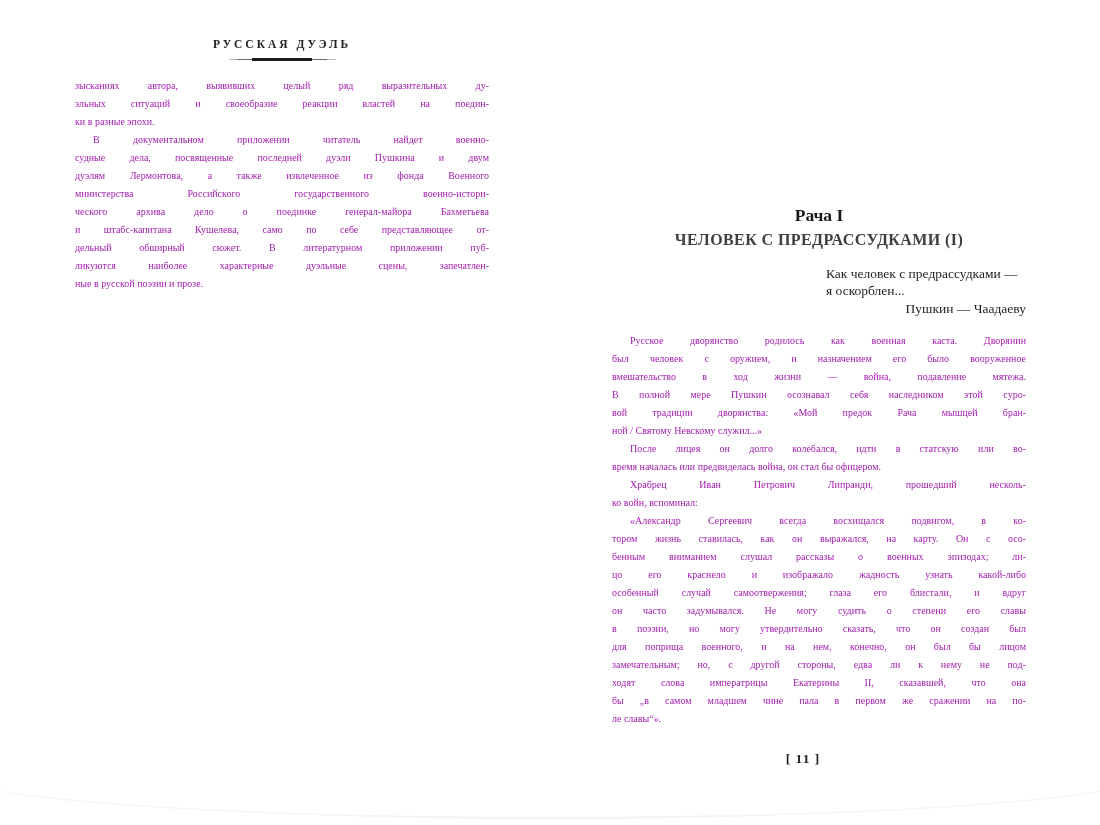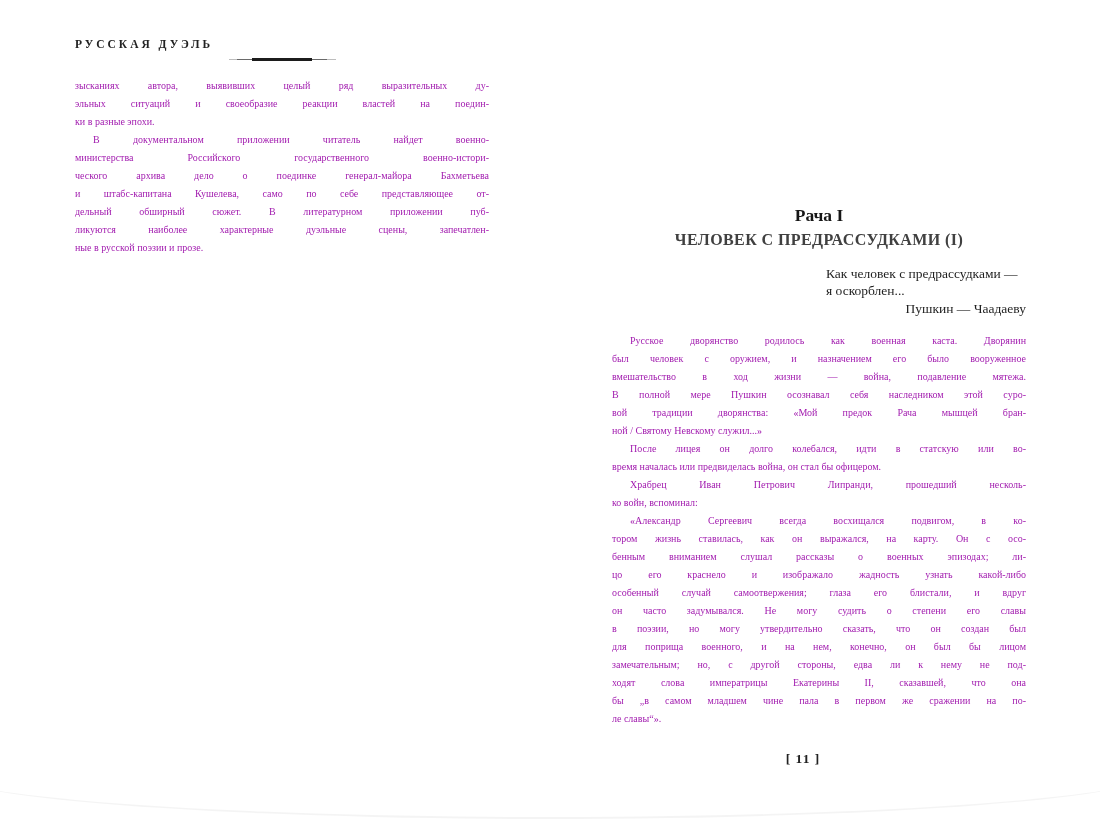--- a/index.html
+++ b/index.html
@@ -12,20 +12,21 @@
     position: relative;
   }
   .spread { position: absolute; inset: 0; }
 
   
   .left-page {
     position: absolute;
     left: 75px; top: 38px; width: 414px;
   }
   .running-head {
+    text-align: center;
     font-size: 11.5px;
     font-weight: bold;
     letter-spacing: 3px;
     color: #222;
   }
   .head-rule {
     width: 107px; height: 1px;
     background: #bdbdbd;
     margin: 9px auto 0 auto;
     position: relative;
@@ -122,20 +123,22 @@
       <div class="rule-mid"></div>
     </div>
     <div class="left-body bodytext">
       <div class="para">
           <div class="tline">зысканиях автора, выявивших целый ряд выразительных ду-</div>
           <div class="tline">эльных ситуаций и своеобразие реакции властей на поедин-</div>
           <div class="tline tline-last">ки в разные эпохи.</div>
         </div>
       <div class="para indent">
           <div class="tline">В документальном приложении читатель найдет военно-</div>
+          <div class="tline">судные дела, посвященные последней дуэли Пушкина и двум</div>
+          <div class="tline">дуэлям Лермонтова, а также извлеченное из фонда Военного</div>
           <div class="tline">министерства Российского государственного военно-истори-</div>
           <div class="tline">ческого архива дело о поединке генерал-майора Бахметьева</div>
           <div class="tline">и штабс-капитана Кушелева, само по себе представляющее от-</div>
           <div class="tline">дельный обширный сюжет. В литературном приложении пуб-</div>
           <div class="tline">ликуются наиболее характерные дуэльные сцены, запечатлен-</div>
           <div class="tline tline-last">ные в русской поэзии и прозе.</div>
         </div>
     </div>
   </div>
 

